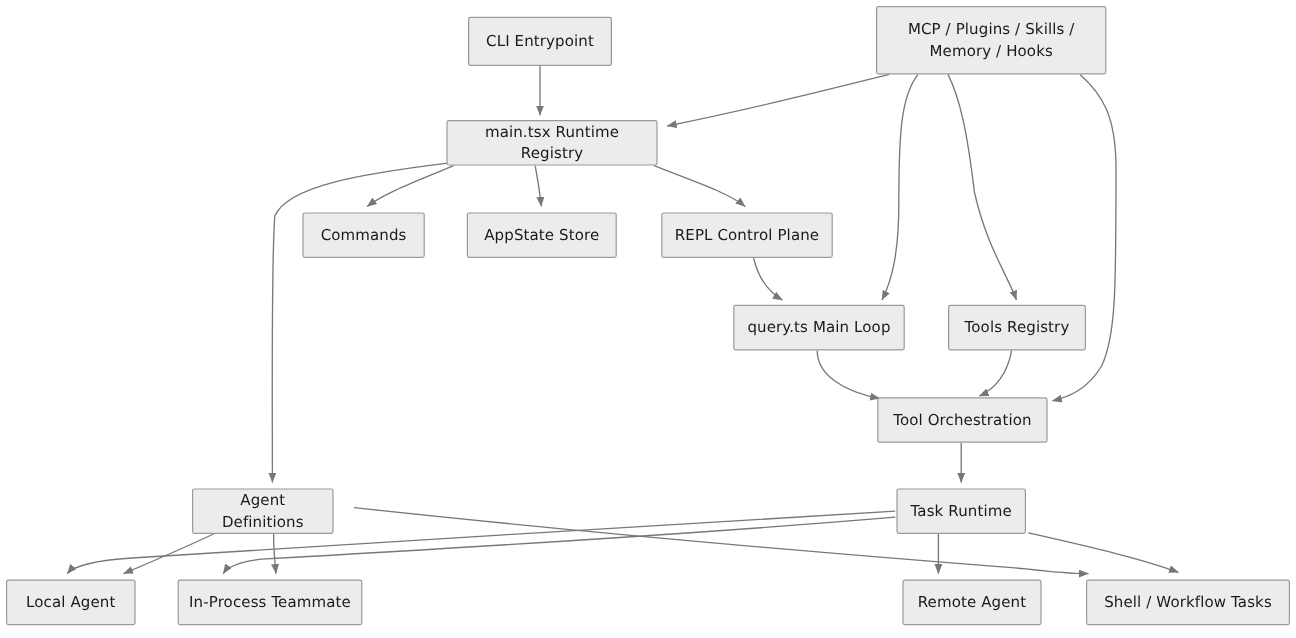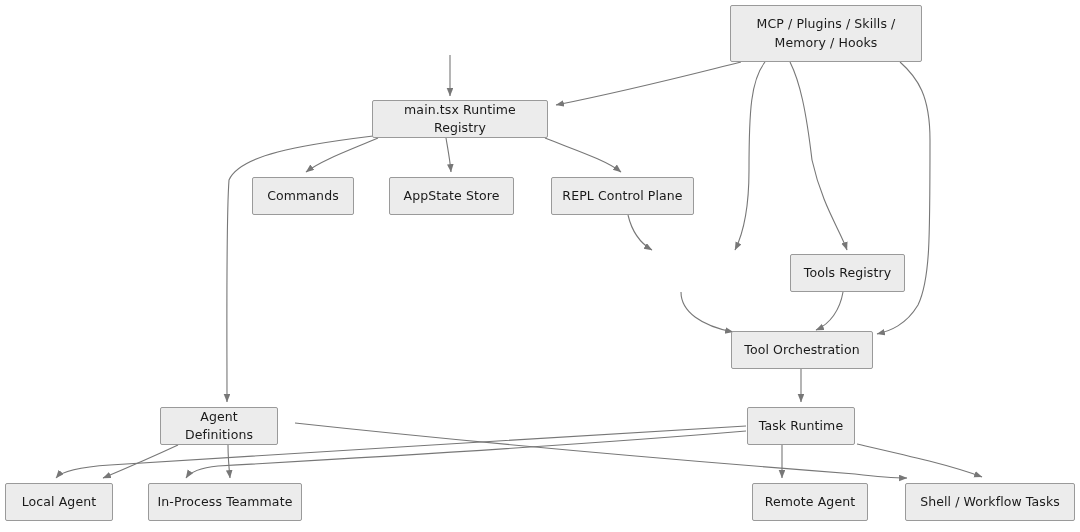--- a/index.html
+++ b/index.html
@@ -96,20 +96,23 @@
       <path d="M782,445 C782,458 782,468 782,478"></path>
 
       <path d="M857,444 C905,455 950,465 982,477"></path>
 
       <path d="M746,426 C560,438 300,452 110,465 C80,467 62,471 56,478"></path>
 
       <path d="M746,431 C580,445 360,458 218,466 C200,468 190,472 186,478"></path>
     </g>
   </svg>
 
+  <div class="node" style="left:390px; top:14px; width:120px; height:41px;">
+    <span class="node-label">CLI Entrypoint</span>
+  </div>
 
   <div class="node" style="left:730px; top:5px; width:192px; height:57px;">
     <span class="node-label">MCP / Plugins / Skills /
 Memory / Hooks</span>
   </div>
 
   <div class="node" style="left:372px; top:100px; width:176px; height:38px;">
     <span class="node-label">main.tsx Runtime Registry</span>
   </div>
 
@@ -118,20 +121,23 @@
   </div>
 
   <div class="node" style="left:389px; top:177px; width:125px; height:38px;">
     <span class="node-label">AppState Store</span>
   </div>
 
   <div class="node" style="left:551px; top:177px; width:143px; height:38px;">
     <span class="node-label">REPL Control Plane</span>
   </div>
 
+  <div class="node" style="left:611px; top:254px; width:143px; height:38px;">
+    <span class="node-label">query.ts Main Loop</span>
+  </div>
 
   <div class="node" style="left:731px; top:331px; width:142px; height:38px;">
     <span class="node-label">Tool Orchestration</span>
   </div>
 
   <div class="node" style="left:790px; top:254px; width:115px; height:38px;">
     <span class="node-label">Tools Registry</span>
   </div>
 
   <div class="node" style="left:160px; top:407px; width:118px; height:38px;">

